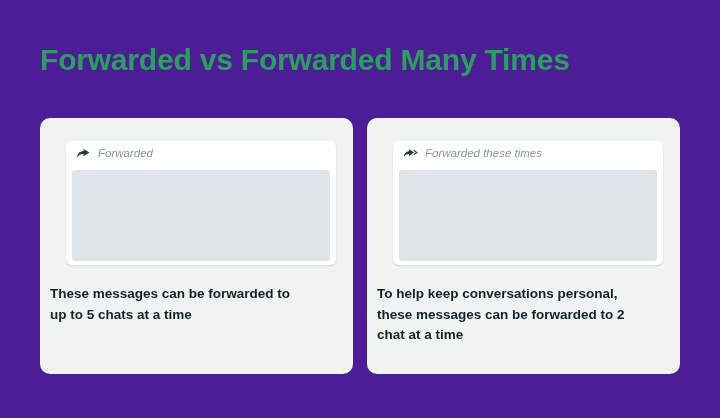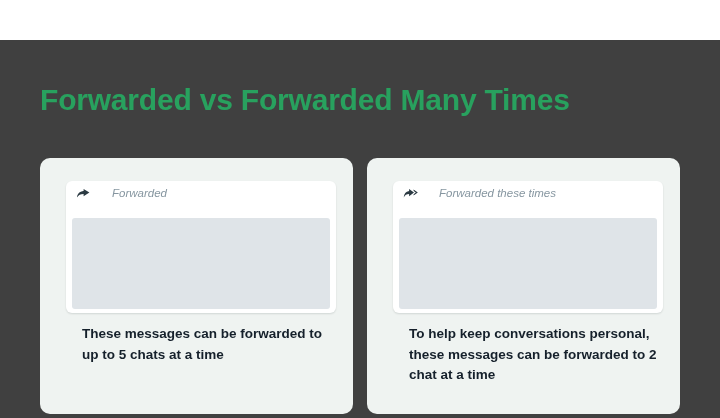--- a/index.html
+++ b/index.html
@@ -11,22 +11,21 @@
     height: 418px;
     background: #ffffff;
     font-family: "Liberation Sans", sans-serif;
     overflow: hidden;
     position: relative;
   }
 
   .page {
     position: absolute;
     inset: 0;
-    background: #404040;
-    margin-top: 40px;
+    background: #4c1d95;
   }
 
   
   .page-title {
     position: absolute;
     left: 40px;
     top: 43px;
     font-size: 30px;
     font-weight: bold;
     color: #28a15e;
@@ -63,22 +62,22 @@
     border-radius: 6px;
     box-shadow: 0 1px 2px rgba(11,20,26,0.13);
     box-sizing: border-box;
     padding: 6px 6px 4px 6px;
     overflow: hidden;
   }
 
   .bubble-header {
     display: flex;
     align-items: center;
-    gap: 21px;
-    padding: 1px 4px 18px 4px;
+    gap: 7px;
+    padding: 1px 4px 10px 4px;
   }
 
   .fwd-icon {
     display: inline-flex;
     align-items: center;
     width: 15px;
     height: 12px;
     flex: none;
   }
   .fwd-icon svg { display: block; }
@@ -94,21 +93,21 @@
   .media-placeholder {
     width: 100%;
     height: 91px;
     background: #dfe4e8;
     border-radius: 3px;
   }
 
   
   .caption {
     position: absolute;
-    left: 42px;
+    left: 10px;
     top: 166px;
     width: 256px;
     font-size: 13.5px;
     font-weight: bold;
     color: #15202b;
     line-height: 1.52;
   }
 </style>
 </head>
 <body>

